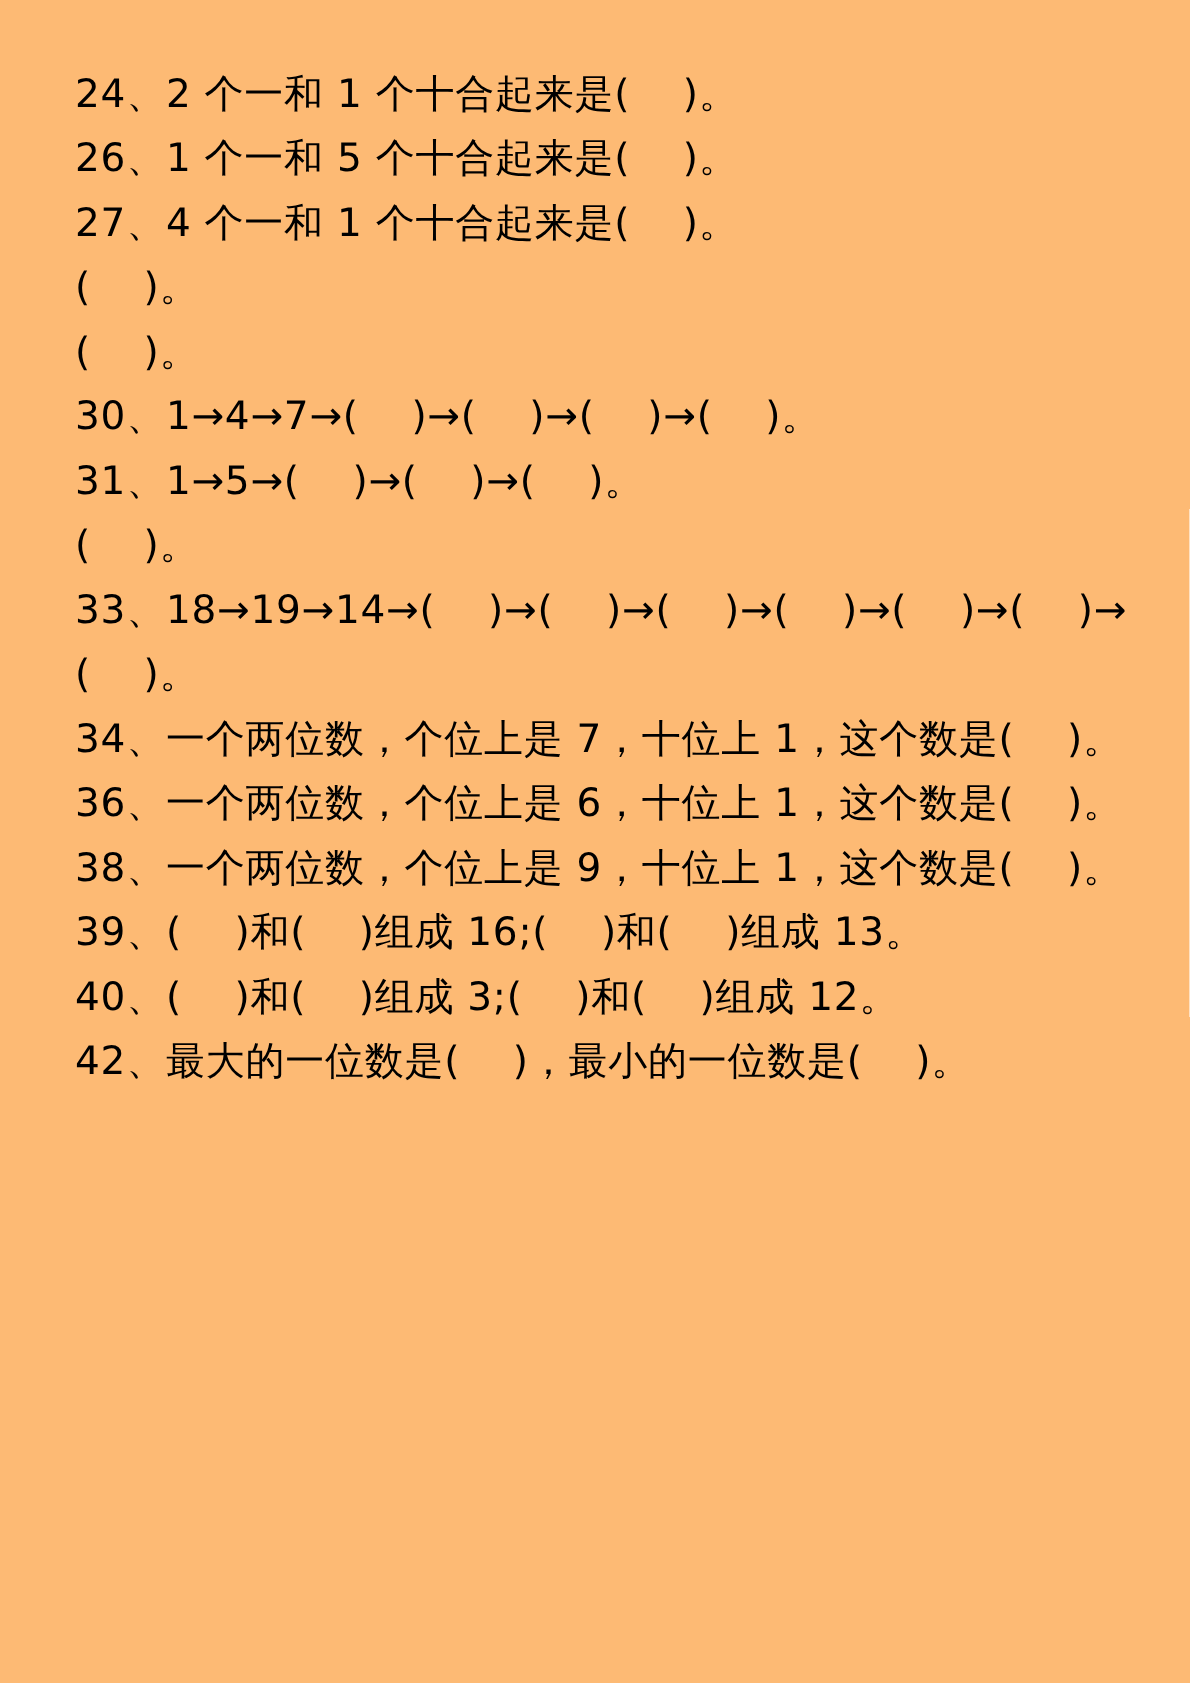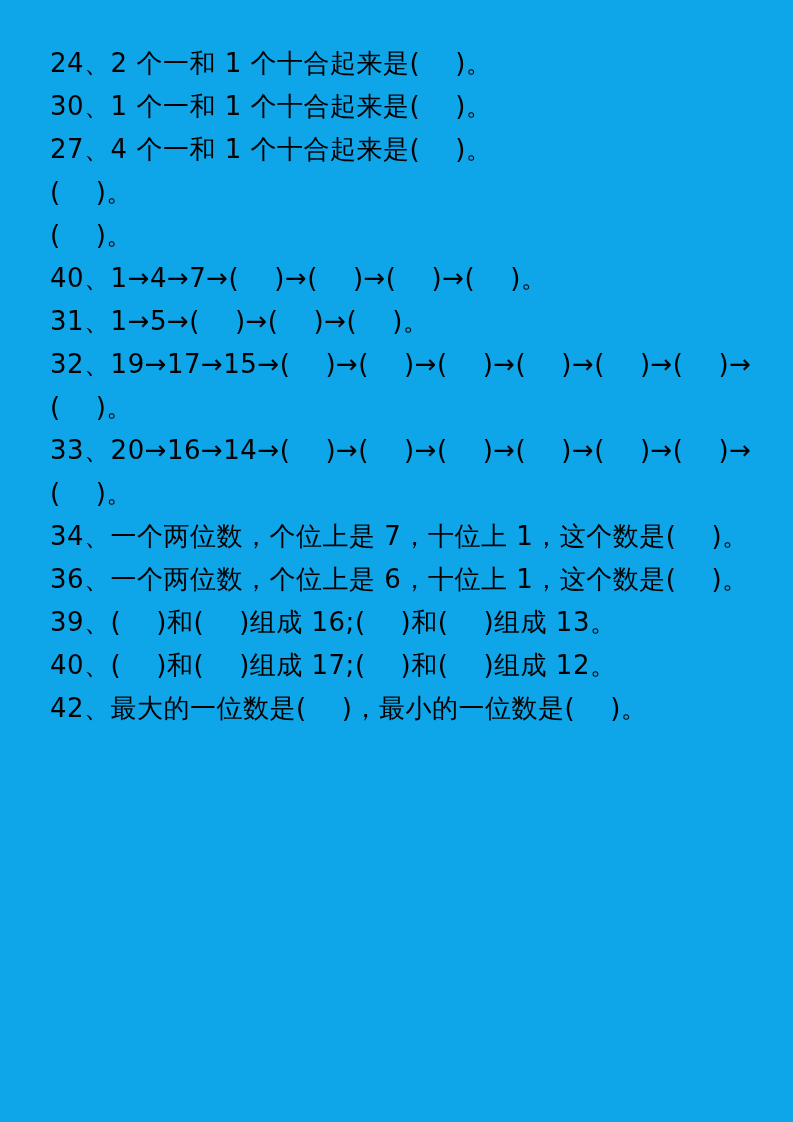--- a/index.html
+++ b/index.html
@@ -4,21 +4,21 @@
 <style>
   html, body {
     margin: 0;
     padding: 0;
     background: #ffffff;
   }
   .page {
     position: relative;
     width: 793px;
     height: 1122px;
-    background: #0ea5e9;
+    background: #fdba74;
     overflow: hidden;
   }
   .content {
     position: absolute;
     top: 42px;
     left: 50px;
     right: 20px;
   }
   .line {
     font-family: "DejaVu Sans", "Liberation Sans", sans-serif;
@@ -29,29 +29,29 @@
     white-space: pre;
     letter-spacing: 0.5px;
   }
 </style>
 </head>
 <body>
 
 <div class="page">
   <div class="content">
     <div class="line">24、2 个一和 1 个十合起来是(    )。</div>
-    <div class="line">30、1 个一和 1 个十合起来是(    )。</div>
+    <div class="line">26、1 个一和 5 个十合起来是(    )。</div>
     <div class="line">27、4 个一和 1 个十合起来是(    )。</div>
     <div class="line">(    )。</div>
     <div class="line">(    )。</div>
-    <div class="line">40、1→4→7→(    )→(    )→(    )→(    )。</div>
+    <div class="line">30、1→4→7→(    )→(    )→(    )→(    )。</div>
     <div class="line">31、1→5→(    )→(    )→(    )。</div>
-    <div class="line">32、19→17→15→(    )→(    )→(    )→(    )→(    )→(    )→</div>
     <div class="line">(    )。</div>
-    <div class="line">33、20→16→14→(    )→(    )→(    )→(    )→(    )→(    )→</div>
+    <div class="line">33、18→19→14→(    )→(    )→(    )→(    )→(    )→(    )→</div>
     <div class="line">(    )。</div>
     <div class="line">34、一个两位数，个位上是 7，十位上 1，这个数是(    )。</div>
     <div class="line">36、一个两位数，个位上是 6，十位上 1，这个数是(    )。</div>
+    <div class="line">38、一个两位数，个位上是 9，十位上 1，这个数是(    )。</div>
     <div class="line">39、(    )和(    )组成 16;(    )和(    )组成 13。</div>
-    <div class="line">40、(    )和(    )组成 17;(    )和(    )组成 12。</div>
+    <div class="line">40、(    )和(    )组成 3;(    )和(    )组成 12。</div>
     <div class="line">42、最大的一位数是(    )，最小的一位数是(    )。</div>
   </div>
 </div>
 
 </body></html>

